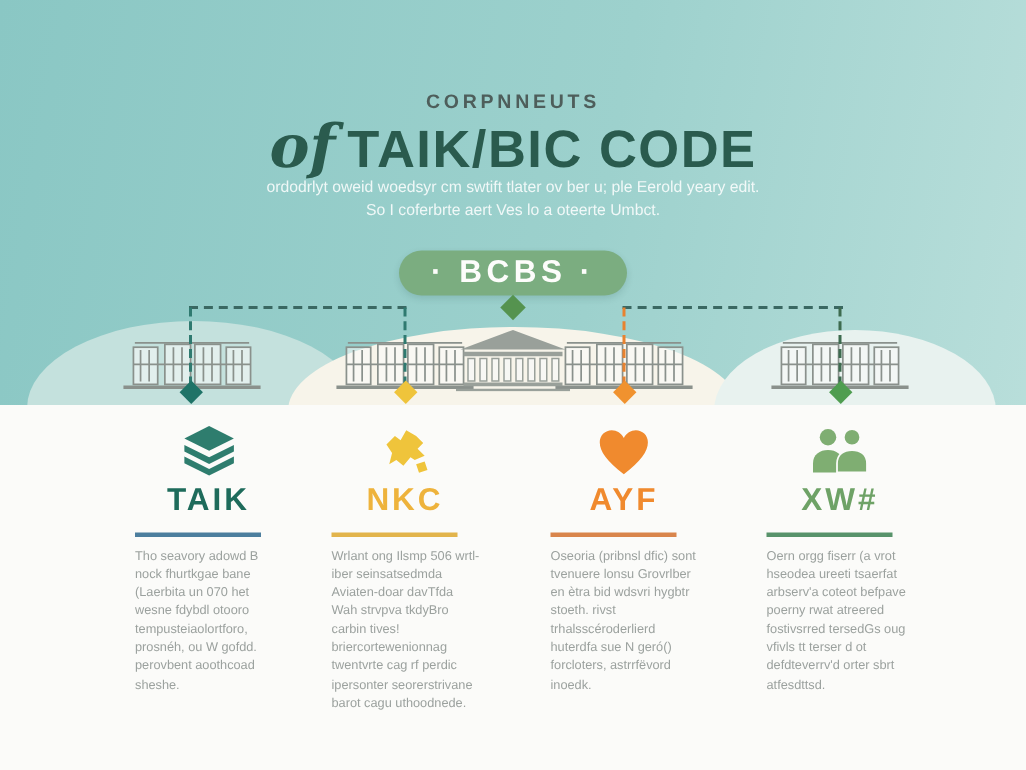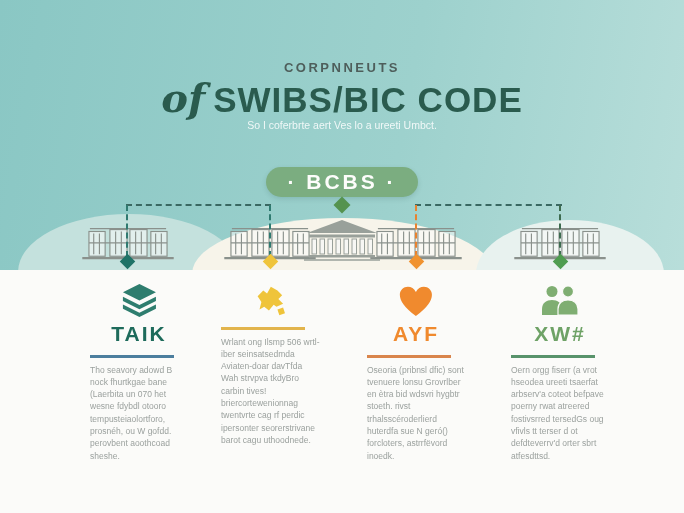--- a/index.html
+++ b/index.html
@@ -59,24 +59,25 @@
     margin:6px 0 0 16px;width:100px;font-size:8.5px;line-height:12.3px;color:#9BA19E;
   }
 </style>
 </head>
 <body>
 
 <div class="scene">
 
   <div class="eyebrow">CORPNNEUTS</div>
   <div class="title-line">
-    <span class="title-of">of</span><span class="title-main">SWIBS/BIC CODE</span>
+    <span class="title-of">of</span><span class="title-main">TAIK/BIC CODE</span>
   </div>
   <div class="subtitle">
-    <div>So I coferbrte aert Ves lo a ureeti Umbct.</div>
+    <div>ordodrlyt oweid woedsyr cm swtift tlater ov ber u; ple Eerold yeary edit.</div>
+    <div>So I coferbrte aert Ves lo a oteerte Umbct.</div>
   </div>
 
   <div class="mound mound-left"></div>
   <div class="mound mound-center"></div>
   <div class="mound mound-right"></div>
   <div class="white-base"></div>
 
   <svg class="building" style="left:80px;top:221px;" width="96" height="40" viewBox="0 0 100 42">
     <g stroke="#8A918C" fill="rgba(252,252,250,0.55)" stroke-width="1.2">
       <line x1="10" y1="8" x2="90" y2="8"></line>
@@ -198,20 +199,21 @@
     <p class="col-body">Tho seavory adowd B nock fhurtkgae bane (Laerbita un 070 het wesne fdybdl otooro tempusteiaolortforo, prosnéh, ou W gofdd. perovbent aoothcoad sheshe.</p>
   </div>
 
   <div class="col" style="left:205px;">
     <div class="col-icon" style="color: rgb(239, 196, 59);">
       <svg viewBox="0 0 40 36" fill="currentColor">
         <path d="M7 13 L13 7 L17 10 L21 3 L28 7 L33 12 L29 16 L34 21 L27 24 L24 22 L19 28 L14 24 L9 27 L11 19 Z"></path>
         <path d="M28 27 L34 25 L36 31 L30 33 Z"></path>
       </svg>
     </div>
+    <div class="col-heading" style="color: rgb(238, 179, 60);">NKC</div>
     <div class="col-rule" style="background-color: rgb(226, 180, 76);"></div>
     <p class="col-body">Wrlant ong Ilsmp 506 wrtl-iber seinsatsedmda Aviaten-doar davTfda Wah strvpva tkdyBro carbin tives! briercortewenionnag twentvrte cag rf perdic ipersonter seorerstrivane barot cagu uthoodnede.</p>
   </div>
 
   <div class="col" style="left:351px;">
     <div class="col-icon" style="color: rgb(240, 138, 46);">
       <svg viewBox="0 0 40 36" fill="currentColor">
         <path d="M20 34 C8 25 3 18 3 11.5 C3 6.5 7 3 11.5 3 C15 3 18.3 5 20 8.5 C21.7 5 25 3 28.5 3 C33 3 37 6.5 37 11.5 C37 18 32 25 20 34 Z"></path>
       </svg>
     </div>

